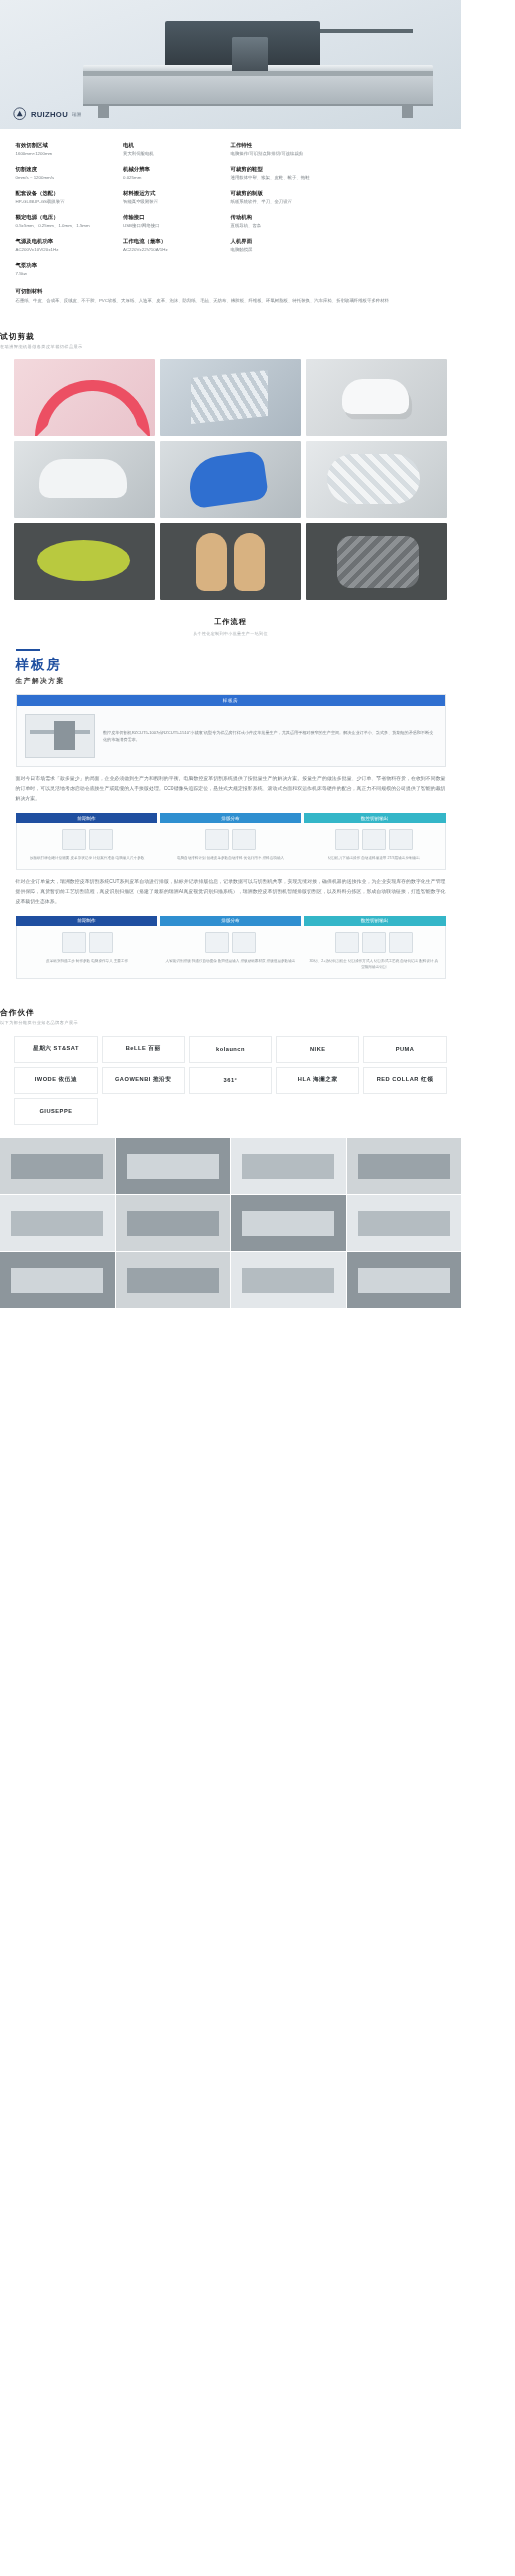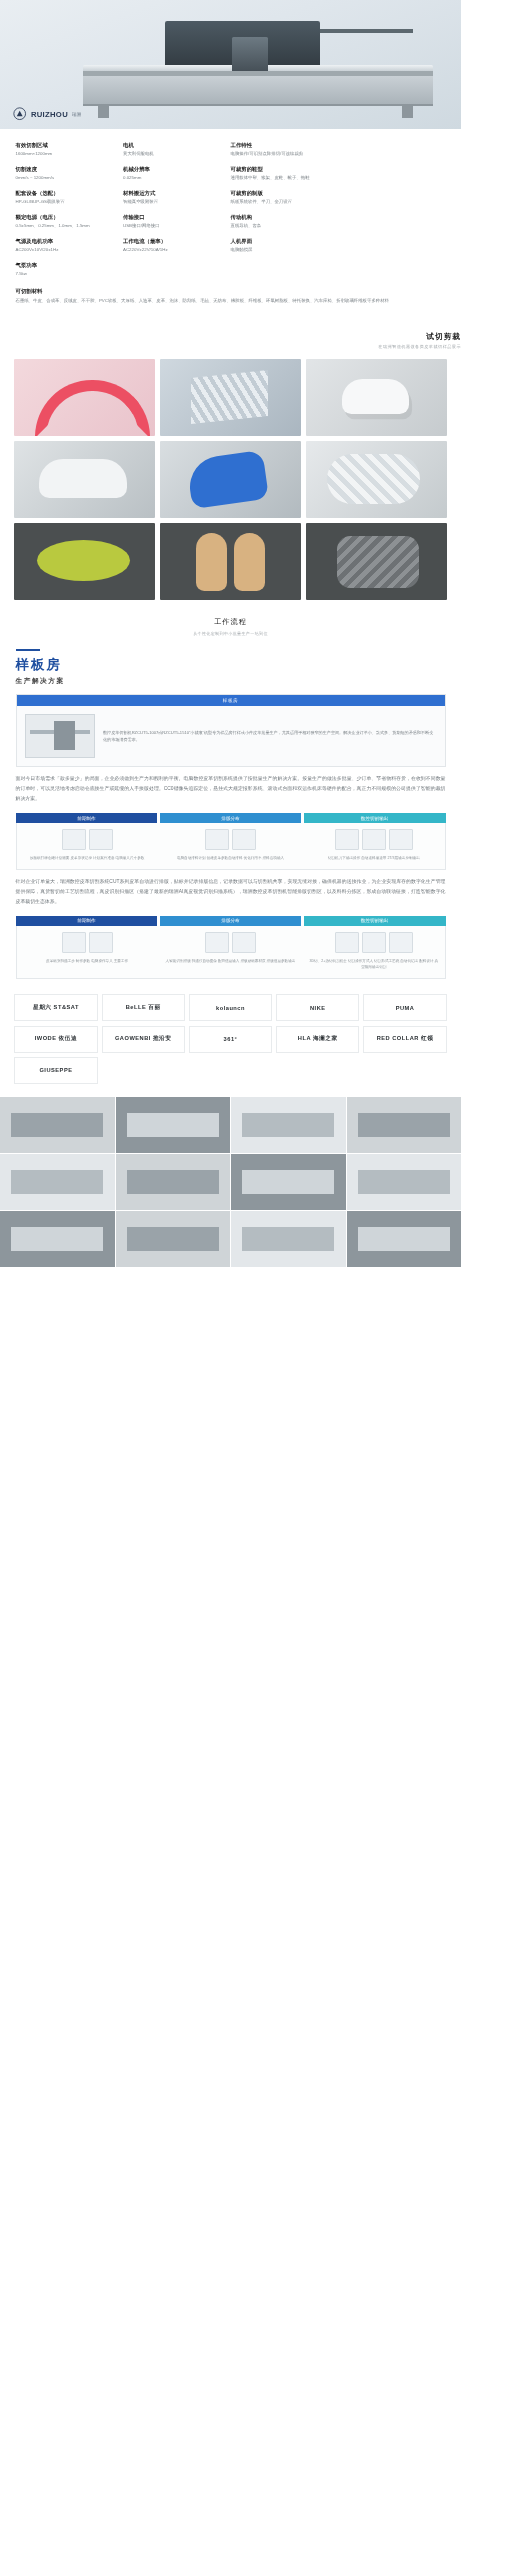--- a/index.html
+++ b/index.html
@@ -67,21 +67,21 @@
   .spec-wrap { padding: 0 0 9.3px 0; }
   .spec-inner { padding: 13.4px 15.5px 4.1px 15.5px; }
   .spec-grid { display: flex; flex-wrap: wrap; }
   .spec-item { width: 25%; margin-bottom: 8.2px; padding-right: 6.2px; }
   .spec-t { font-size: 5.4px; font-weight: bold; color: #222; margin-bottom: 2.1px; }
   .spec-v { font-size: 4.4px; color: #7b8287; line-height: 1.5; }
   .spec-note-t { font-size: 5.4px; font-weight: bold; color: #222; margin: 2.1px 0 2.6px 0; }
   .spec-note-v { font-size: 4.4px; color: #7b8287; line-height: 1.7; }
 
   
-  .sec-title { text-align: right; padding: 13.4px 0 2.1px; }
+  .sec-title { text-align: left; padding: 13.4px 0 2.1px; }
   .sec-title .t { font-size: 7.7px; font-weight: bold; color: #222; letter-spacing: 1px; }
   .sec-title .s { font-size: 4.1px; color: #a0a6aa; letter-spacing: 0.5px; margin-top: 2.6px; }
 
   
   .gallery { padding: 7.2px 14.4px 0; display: grid; grid-template-columns: repeat(3, 1fr); gap: 5.2px; }
   .cell { height: 77px; border-radius: 1px; position: relative; overflow: hidden; }
   .c1 { background: linear-gradient(135deg,#f3d9dd,#e9c3cb); }
   .c1::after { content:""; position:absolute; left:20.6px; top:21.6px; width:93px; height:36px;
     border: 11.3px solid #ec4f63; border-bottom-color: transparent; border-radius: 57px 57px 0 0; }
   .c2 { background: linear-gradient(135deg,#cfd8df,#aab6c0); }
@@ -104,21 +104,21 @@
     background:#b9c93f; border-radius: 47px/20.6px; }
   .c8 { background:#4b4f50; }
   .c8::after { content:""; position:absolute; left:36px; top:10.3px; width:31px; height:58px;
     background:#d8b281; border-radius:15.5px 15.5px 8.2px 8.2px; box-shadow: 38px 0 0 #d8b281; }
   .c9 { background:#4a4e4f; }
   .c9::after { content:""; position:absolute; left:31px; top:13.4px; width:82px; height:52px;
     background: repeating-linear-gradient(-45deg,#8d9194 0 4.6px,#6d7174 4.6px 9.3px); border-radius: 13.4px; }
 
   
   .flow-title { text-align:center; padding: 17.5px 0 0; }
-  .flow-title .t { font-size: 7.2px; font-weight:normal; letter-spacing:1px; color:#222; }
+  .flow-title .t { font-size: 7.2px; font-weight:bold; letter-spacing:1px; color:#222; }
   .flow-title .s { font-size: 4.1px; color:#a3a8ac; margin-top:3.1px; letter-spacing:0.3px; }
 
   
   .bighead { padding: 13.4px 15.5px 0; position:relative; }
   .bighead .bar { width: 24px; height: 2.1px; background:#1f4fa0; margin-bottom: 5.2px; }
   .bighead h2 { font-size: 13.4px; letter-spacing: 2.1px; color:#1f4fa0; font-weight:bold; }
   .bighead h3 { font-size: 6.7px; letter-spacing: 1.5px; color:#444; margin-top: 3.1px; font-weight:bold; }
   .bighead.right { text-align: right; }
   .bighead.right .bar { margin-left:auto; }
 
@@ -388,20 +388,24 @@
 切割操作方式人
 切割形式工艺统
 自动切记出
 配料设计
 真空吸附输出切割</div>
       </div>
     </div>
   </div>
 
   <div class="partners">
+    <div class="sec-title">
+      <div class="t">合作伙伴</div>
+      <div class="s">以下为部分鞋类行业知名品牌客户展示</div>
+    </div>
     <div class="partner-grid">
       <div class="pcell">星期六 ST&amp;SAT</div>
       <div class="pcell">BeLLE 百丽</div>
       <div class="pcell">kolauncn</div>
       <div class="pcell">NIKE</div>
       <div class="pcell">PUMA</div>
       <div class="pcell">IWODE 依伍迪</div>
       <div class="pcell">GAOWENBI 推沿安</div>
       <div class="pcell">361°</div>
       <div class="pcell">HLA 海澜之家</div>

